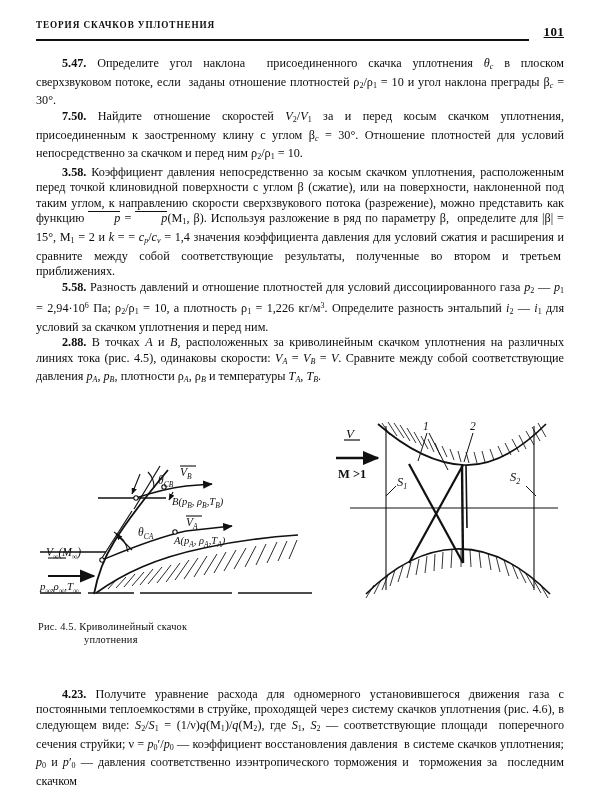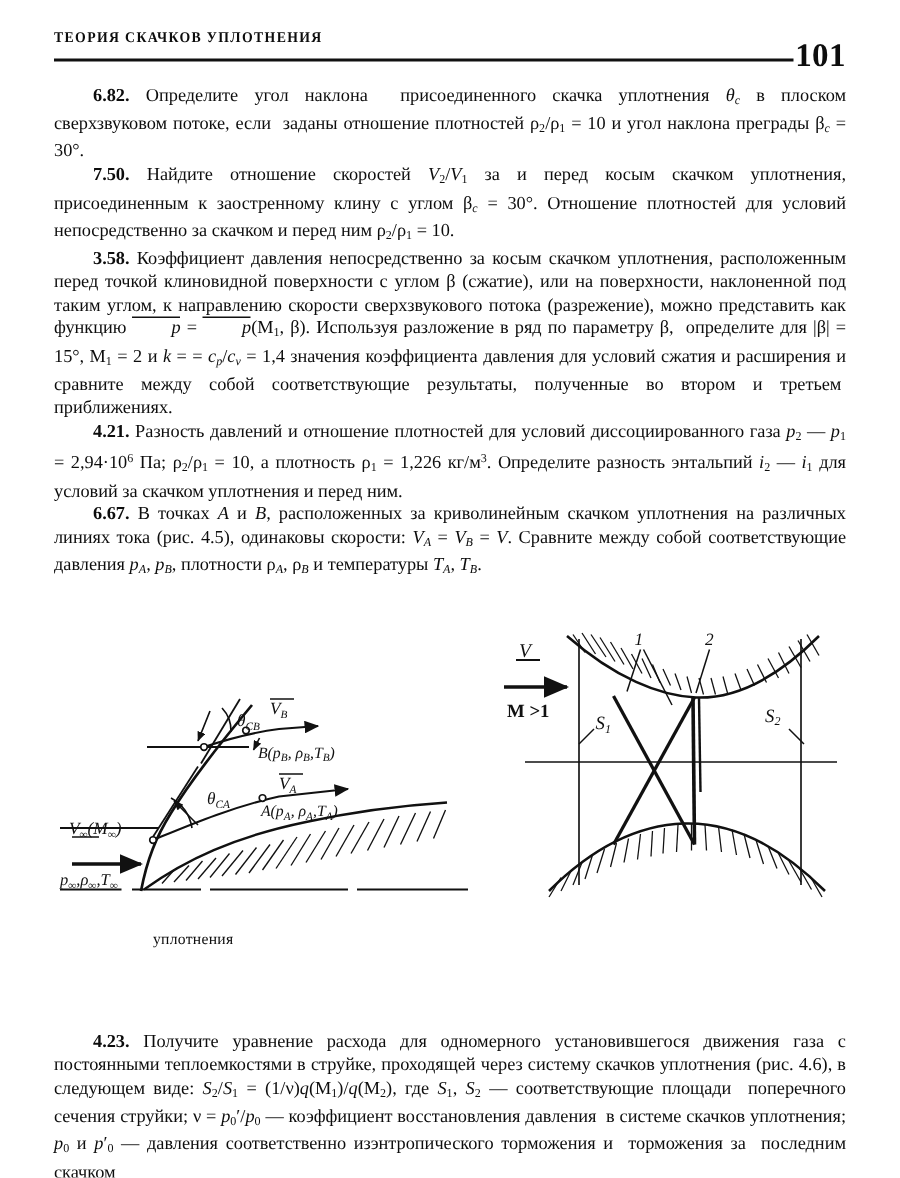--- a/index.html
+++ b/index.html
@@ -41,23 +41,24 @@
     font-weight: 700;
     text-transform: uppercase;
     font-family: "Liberation Serif", "DejaVu Serif", serif;
     transform: scaleY(1.08);
     transform-origin: left bottom;
   }
   .runhead-folio {
     position: absolute;
     right: 0;
     top: 4px;
-    font-size: 22px;
+    font-size: 13px;
     font-weight: 700;
     letter-spacing: 0.3px;
+    text-decoration: underline;
   }
   .runhead-rule {
     position: absolute;
     left: 0;
     top: 19px;
     width: 493px;
     height: 2px;
     background: #101010;
   }
 
@@ -120,59 +121,59 @@
     line-height: 13px;
     letter-spacing: 0.2px;
   }
   .cap-45 {
     position: absolute;
     left: 2px;
     top: 212px;
     width: 262px;
   }
   .cap-45 .l1 { display: block; }
-  .cap-45 .l2 { display: block; margin-left: 64px; }
+  .cap-45 .l2 { display: block; margin-left: 46px; }
   .fig-svg { display: block; }
 </style>
 </head>
 <body>
 
 <div class="page">
 
   <div class="runhead">
     <div class="runhead-title">ТЕОРИЯ СКАЧКОВ УПЛОТНЕНИЯ</div>
     <div class="runhead-folio">101</div>
     <div class="runhead-rule"></div>
   </div>
 
   <div class="body-text">
 
 
     <p class="para">
-      <span class="pnum">6.82.</span>
+      <span class="pnum">5.47.</span>
       Определите угол наклона&nbsp; присоединенного скачка уплотнения <i>θ</i><span class="sub">c</span> в плоском сверхзвуковом потоке, если&nbsp; заданы отношение плотностей ρ<span class="sub up">2</span>/ρ<span class="sub up">1</span> = 10 и угол наклона преграды β<span class="sub">c</span> = 30°.
     </p>
 
     <p class="para">
       <span class="pnum">7.50.</span>
       Найдите отношение скоростей <i>V</i><span class="sub up">2</span>/<i>V</i><span class="sub up">1</span> за и перед косым скачком уплотнения, присоединенным к заостренному клину с углом β<span class="sub">c</span> = 30°. Отношение плотностей для условий непосредственно за скачком и перед ним ρ<span class="sub up">2</span>/ρ<span class="sub up">1</span> = 10.
     </p>
 
     <p class="para">
       <span class="pnum">3.58.</span>
       Коэффициент давления непосредственно за косым скачком уплотнения, расположенным перед точкой клиновидной поверхности с углом β (сжатие), или на поверхности, наклоненной под таким углом, к направлению скорости сверхзвукового потока (разрежение), можно представить как функцию <span class="ovl"><i>p</i></span> = <span class="ovl"><i>p</i></span>(M<span class="sub up">1</span>, β). Используя разложение в ряд по параметру β,&nbsp; определите для |β| = 15°, M<span class="sub up">1</span> = 2 и <i>k</i> = = <i>c<span class="sub">p</span></i>/<i>c<span class="sub">v</span></i> = 1,4 значения коэффициента давления для условий сжатия и расширения и сравните между собой соответствующие результаты, полученные во втором и третьем&nbsp; приближениях.
     </p>
 
     <p class="para">
-      <span class="pnum">4.21.</span>
+      <span class="pnum">5.58.</span>
       Разность давлений и отношение плотностей для условий диссоциированного газа <i>p</i><span class="sub up">2</span> — <i>p</i><span class="sub up">1</span> = 2,94·10<span class="sup">6</span> Па; ρ<span class="sub up">2</span>/ρ<span class="sub up">1</span> = 10, а плотность ρ<span class="sub up">1</span> = 1,226 кг/м<span class="sup">3</span>. Определите разность энтальпий <i>i</i><span class="sub up">2</span> — <i>i</i><span class="sub up">1</span> для условий за скачком уплотнения и перед ним.
     </p>
 
     <p class="para">
-      <span class="pnum">6.67.</span>
+      <span class="pnum">2.88.</span>
       В точках <i>A</i> и <i>B</i>, расположенных за криволинейным скачком уплотнения на различных линиях тока (рис. 4.5), одинаковы скорости: <i>V<span class="sub">A</span></i> = <i>V<span class="sub">B</span></i> = <i>V</i>. Сравните между собой соответствующие давления <i>p<span class="sub">A</span></i>, <i>p<span class="sub">B</span></i>, плотности ρ<span class="sub">A</span>, ρ<span class="sub">B</span> и температуры <i>T<span class="sub">A</span></i>, <i>T<span class="sub">B</span></i>.
     </p>
   </div>
 
   <div class="figures">
 
     <div class="fig fig-45">
       <svg class="fig-svg" width="280" height="205" viewBox="0 0 280 205">
         <defs>
           <marker id="arrowS" markerWidth="7" markerHeight="6" refX="6.4" refY="3" orient="auto" markerUnits="strokeWidth">
@@ -256,20 +257,21 @@
 
           <text x="150" y="118" font-size="11.5" font-style="italic">V<tspan font-size="7.5" dy="2.5">A</tspan></text>
           <text x="144" y="68" font-size="11.5" font-style="italic">V<tspan font-size="7.5" dy="2.5">B</tspan></text>
 
           <text x="138" y="136" font-size="10.5" font-style="italic">A(p<tspan font-size="7.5" dy="2.5">A</tspan><tspan dy="-2.5" font-size="10.5">, ρ</tspan><tspan font-size="7.5" dy="2.5">A</tspan><tspan dy="-2.5" font-size="10.5">,T</tspan><tspan font-size="7.5" dy="2.5">A</tspan><tspan dy="-2.5" font-size="10.5">)</tspan></text>
           <text x="136" y="97" font-size="10.5" font-style="italic">B(p<tspan font-size="7.5" dy="2.5">B</tspan><tspan dy="-2.5" font-size="10.5">, ρ</tspan><tspan font-size="7.5" dy="2.5">B</tspan><tspan dy="-2.5" font-size="10.5">,T</tspan><tspan font-size="7.5" dy="2.5">B</tspan><tspan dy="-2.5" font-size="10.5">)</tspan></text>
         </g>
       </svg>
 
       <div class="fig-caption cap-45">
+        <span class="l1">Рис.   4.5.   Криволинейный   скачок</span>
         <span class="l2">уплотнения</span>
       </div>
     </div>
 
     <div class="fig fig-46">
       <svg class="fig-svg" width="234" height="205" viewBox="0 0 234 205">
         <defs>
           <marker id="arrowS2" markerWidth="7" markerHeight="6" refX="6.4" refY="3" orient="auto" markerUnits="strokeWidth">
             <path d="M0,0 L7,3 L0,6 z" fill="#111"></path>
           </marker>

